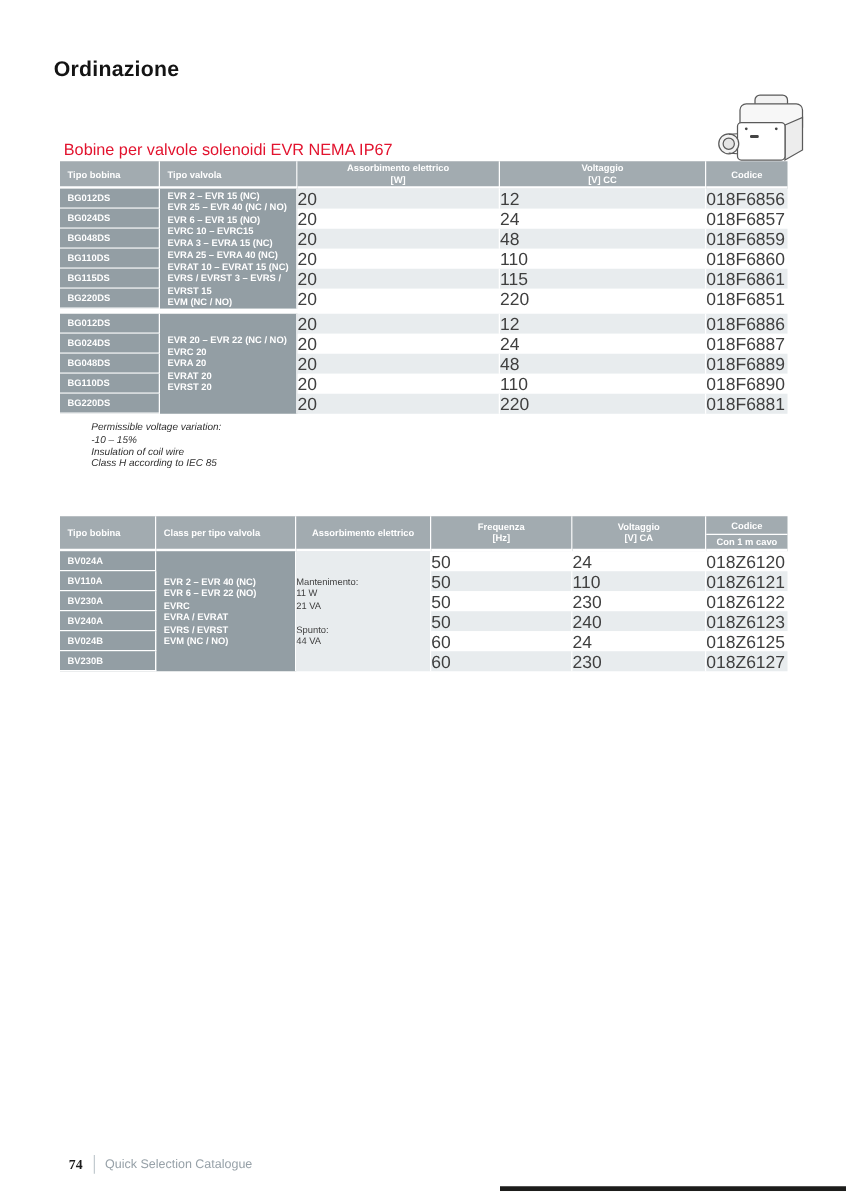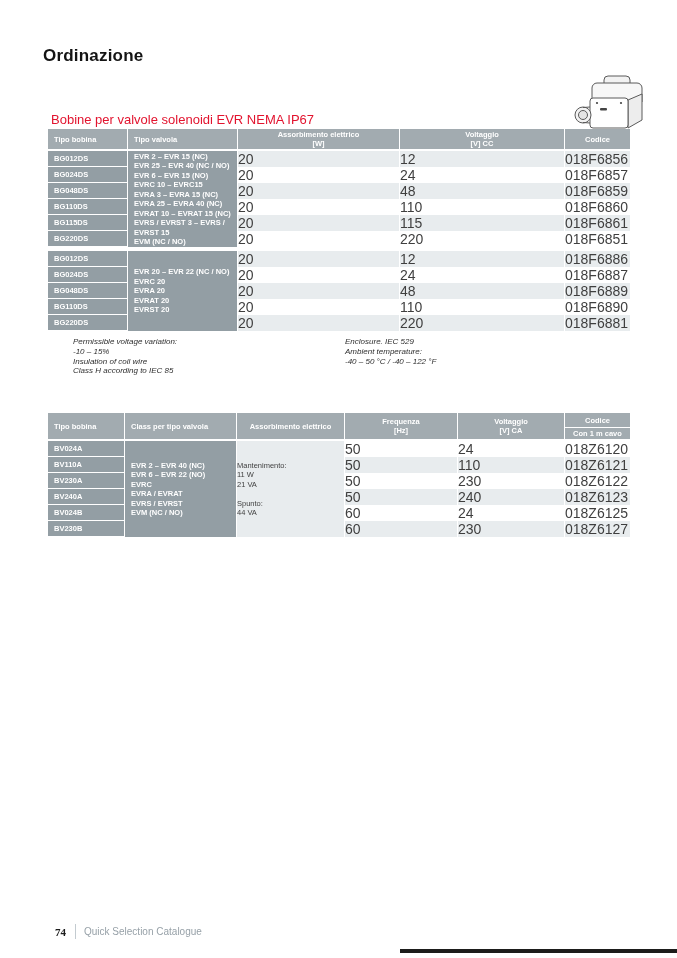--- a/index.html
+++ b/index.html
@@ -176,23 +176,20 @@
         <td class="d">220</td>
         <td class="d">018F6881</td>
       </tr>
     </tbody>
   </table>
 
   <div class="notes notes-left">Permissible voltage variation:
 -10 – 15%
 Insulation of coil wire
 Class H according to IEC 85</div>
-  <div class="notes notes-right">Enclosure. IEC 529
-Ambient temperature:
--40  – 50 °C / -40  – 122 °F</div>
 
 
   <table class="t t2" style="left:48px;top:413px;width:582px;">
     <colgroup>
         <col style="width:77px">
         <col style="width:112px">
         <col style="width:108px">
         <col style="width:113px">
         <col style="width:107px">
         <col style="width:65px">

